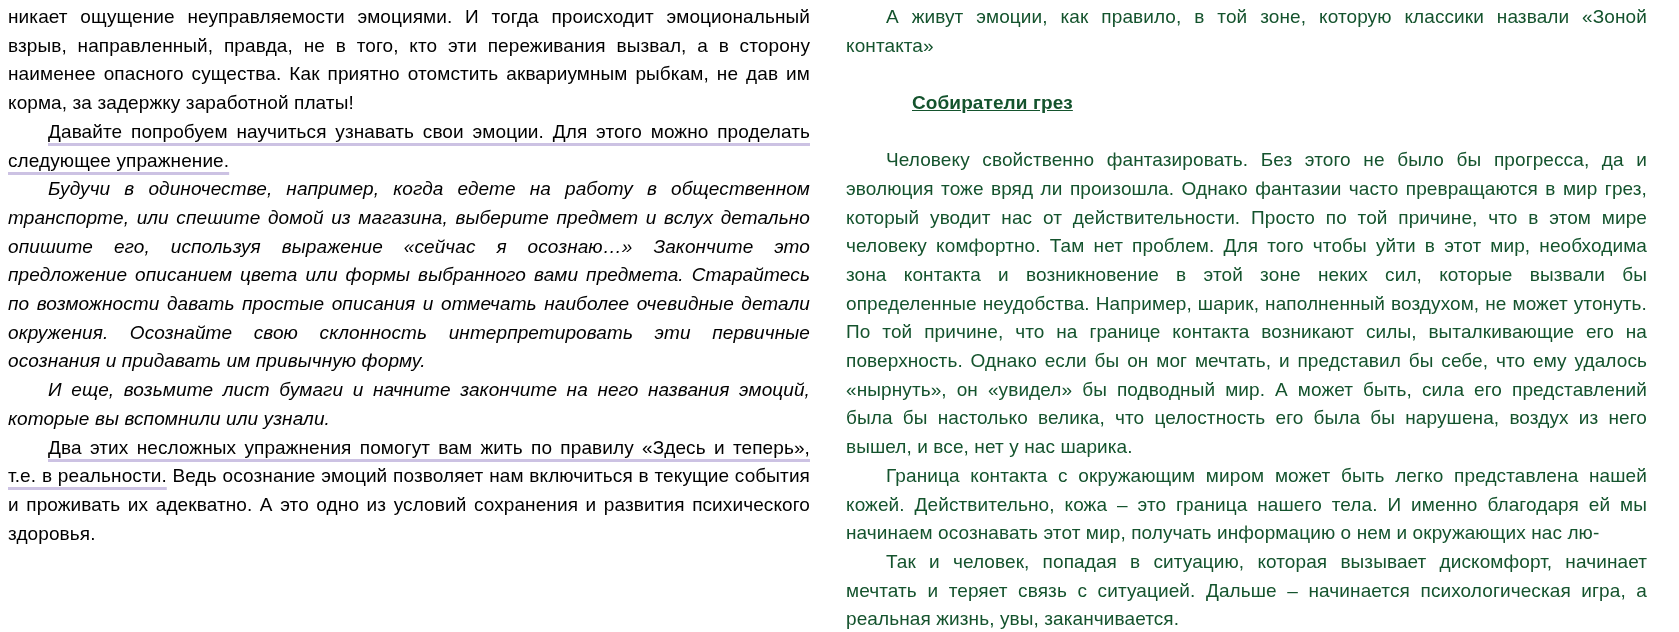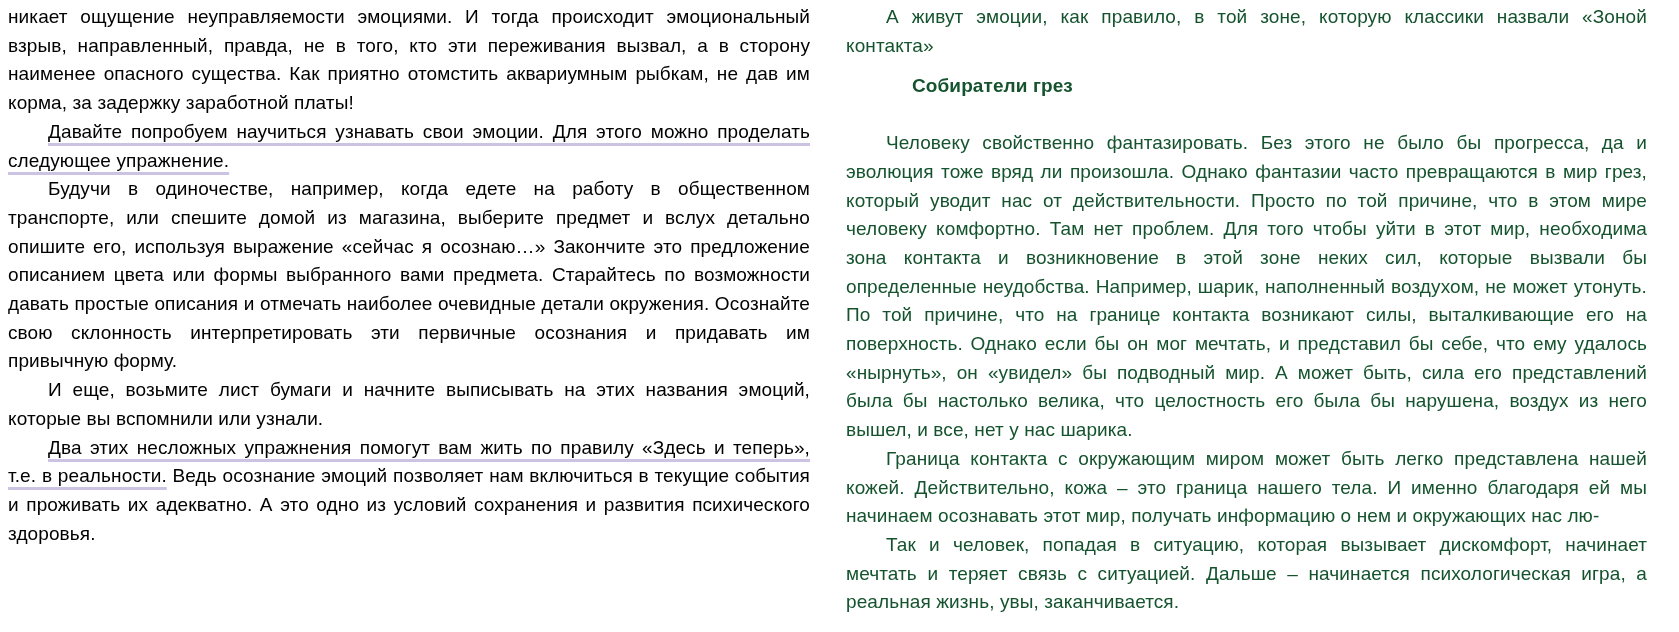--- a/index.html
+++ b/index.html
@@ -28,42 +28,43 @@
     text-align: justify;
     letter-spacing: 0.1px;
   }
   #col-left  { left: 8px;   width: 802px; }
   #col-right { left: 846px; width: 801px; }
   .col p {
     margin: 0;
     padding: 0;
   }
   .col p.indent { text-indent: 40px; }
-  .col p.italic { }
+  .col p.italic { font-style: italic; }
   .seg-u {
     text-decoration: underline;
     text-decoration-color: #ccc2e3;
     text-decoration-thickness: 3px;
     text-underline-offset: 5px;
   }
   .heading {
     font-weight: bold;
-    margin: 12px 0 28px 66px;
+    margin: 29px 0 28px 66px;
     text-align: left;
+    text-decoration: underline;
   }
 </style>
 </head>
 <body style="background: rgb(255, 255, 255);">
 
 <div class="page-wrap">
   <div class="col" id="col-left" style="color: rgb(0, 0, 0);">
       <p class=""><span>никает ощущение неуправляемости эмоциями. И тогда происходит эмоциональный взрыв, направленный, правда, не в того, кто эти переживания вызвал, а в сторону наименее опасного существа. Как приятно отомстить аквариумным рыбкам, не дав им корма, за задержку заработной платы!</span></p>
       <p class="indent "><span class="seg-u" style="text-decoration-color: rgb(204, 194, 227);">Давайте попробуем научиться узнавать свои эмоции. Для этого можно проделать следующее упражнение.</span></p>
       <p class="indent italic"><span>Будучи в одиночестве, например, когда едете на работу в общественном транспорте, или спешите домой из магазина, выберите предмет и вслух детально опишите его, используя выражение «сейчас я осознаю…» Закончите это предложение описанием цвета или формы выбранного вами предмета. Старайтесь по возможности давать простые описания и отмечать наиболее очевидные детали окружения. Осознайте свою склонность интерпретировать эти первичные осознания и придавать им привычную форму.</span></p>
-      <p class="indent italic"><span>И еще, возьмите лист бумаги и начните выписывать на этих названия эмоций, которые вы вспомнили или узнали.</span></p>
+      <p class="indent italic"><span>И еще, возьмите лист бумаги и начните закончите на него названия эмоций, которые вы вспомнили или узнали.</span></p>
       <p class="indent "><span class="seg-u" style="text-decoration-color: rgb(204, 194, 227);">Два этих несложных упражнения помогут вам жить по правилу «Здесь и теперь», т.е. в реальности.</span><span> Ведь осознание эмоций позволяет нам включиться в текущие события и проживать их адекватно. А это одно из условий сохранения и развития психического здоровья.</span></p>
     </div>
   <div class="col" id="col-right" style="color: #14532d;">
       <p class="indent "><span>А живут эмоции, как правило, в той зоне, которую классики назвали «Зоной контакта»</span></p>
       <div class="heading">Собиратели грез</div>
       <p class="indent "><span>Человеку свойственно фантазировать. Без этого не было бы прогресса, да и эволюция тоже вряд ли произошла. Однако фантазии часто превращаются в мир грез, который уводит нас от действительности. Просто по той причине, что в этом мире человеку комфортно. Там нет проблем. Для того чтобы уйти в этот мир, необходима зона контакта и возникновение в этой зоне неких сил, которые вызвали бы определенные неудобства. Например, шарик, наполненный воздухом, не может утонуть. По той причине, что на границе контакта возникают силы, выталкивающие его на поверхность. Однако если бы он мог мечтать, и представил бы себе, что ему удалось «нырнуть», он «увидел» бы подводный мир. А может быть, сила его представлений была бы настолько велика, что целостность его была бы нарушена, воздух из него вышел, и все, нет у нас шарика.</span></p>
       <p class="indent "><span>Граница контакта с окружающим миром может быть легко представлена нашей кожей. Действительно, кожа – это граница нашего тела. И именно благодаря ей мы начинаем осознавать этот мир, получать информацию о нем и окружающих нас лю-</span></p>
       <p class="indent "><span>Так и человек, попадая в ситуацию, которая вызывает дискомфорт, начинает мечтать и теряет связь с ситуацией. Дальше – начинается психологическая игра, а реальная жизнь, увы, заканчивается.</span></p>
     </div>
 </div>

